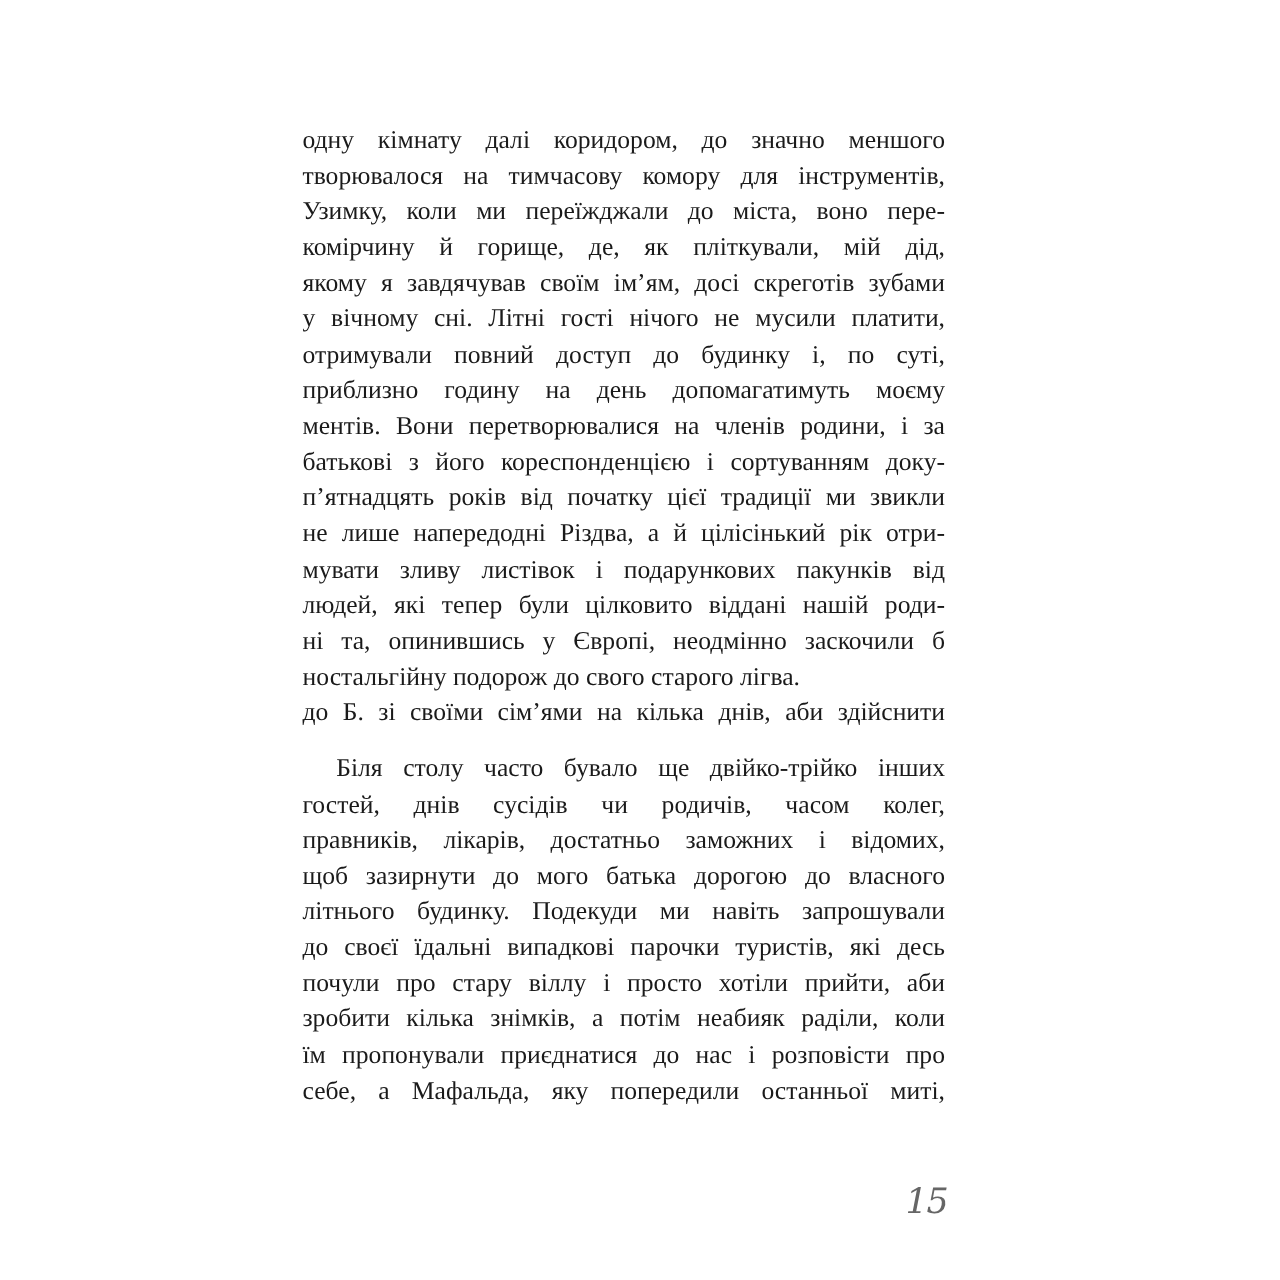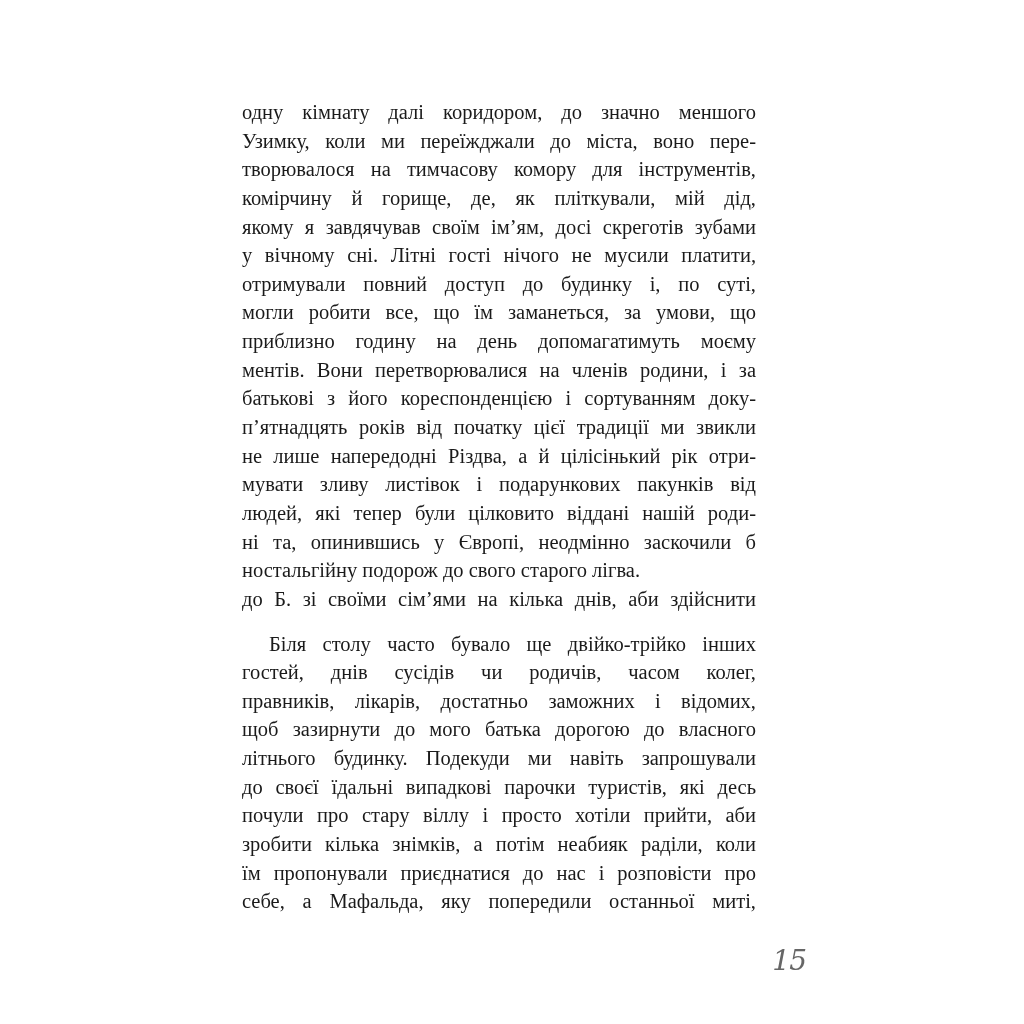--- a/index.html
+++ b/index.html
@@ -50,38 +50,36 @@
       position: absolute;
       left: 718px;
       top: 944px;
       width: 40px;
       text-align: right;
       font-family: "DejaVu Serif", serif;
       font-style: italic;
       font-size: 28px;
       color: #666666;
       letter-spacing: -1px;
-      margin-left: 48px;
     }
   </style>
 </head>
 <body>
 
 <div class="page">
   <div class="text-block">
 
     <div>
       <span class="line">одну кімнату далі коридором, до значно меншого</span>
+      <span class="line">творювалося на тимчасову комору для інструментів,</span>
       <span class="line">Узимку, коли ми переїжджали до міста, воно пере-</span>
-      <span class="line">творювалося на тимчасову комору для інструментів,</span>
       <span class="line">комірчину й горище, де, як пліткували, мій дід,</span>
       <span class="line">якому я завдячував своїм ім’ям, досі скреготів зубами</span>
       <span class="line">у вічному сні. Літні гості нічого не мусили платити,</span>
       <span class="line">отримували повний доступ до будинку і, по суті,</span>
-      <span class="line">могли робити все, що їм заманеться, за умови, що</span>
       <span class="line">приблизно годину на день допомагатимуть моєму</span>
       <span class="line">ментів. Вони перетворювалися на членів родини, і за</span>
       <span class="line">батькові з його кореспонденцією і сортуванням доку-</span>
       <span class="line">п’ятнадцять років від початку цієї традиції ми звикли</span>
       <span class="line">не лише напередодні Різдва, а й цілісінький рік отри-</span>
       <span class="line">мувати зливу листівок і подарункових пакунків від</span>
       <span class="line">людей, які тепер були цілковито віддані нашій роди-</span>
       <span class="line">ні та, опинившись у Європі, неодмінно заскочили б</span>
       <span class="line last">ностальгійну подорож до свого старого лігва.</span>
       <span class="line">до Б. зі своїми сім’ями на кілька днів, аби здійснити</span>

